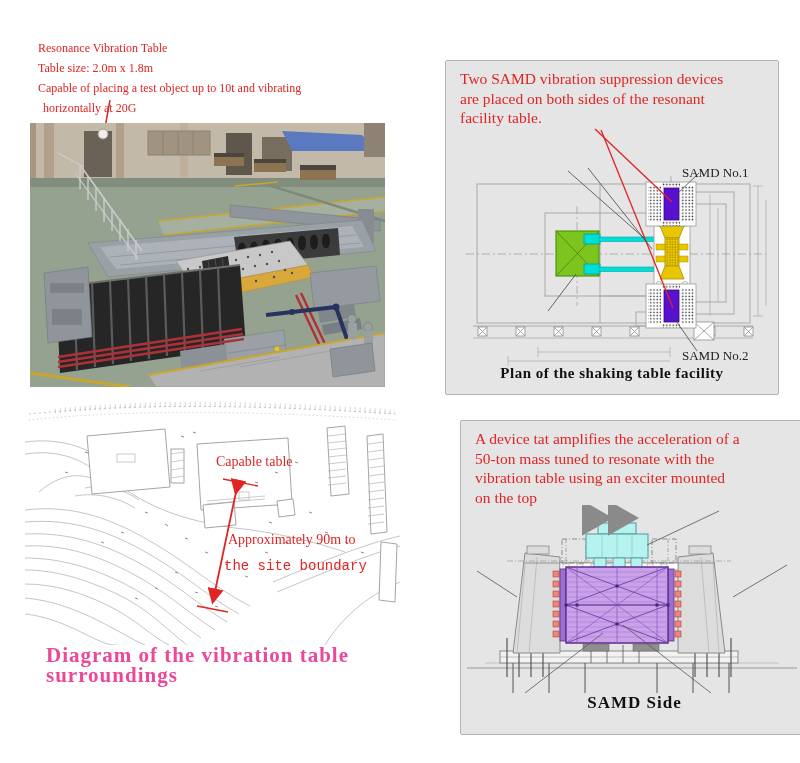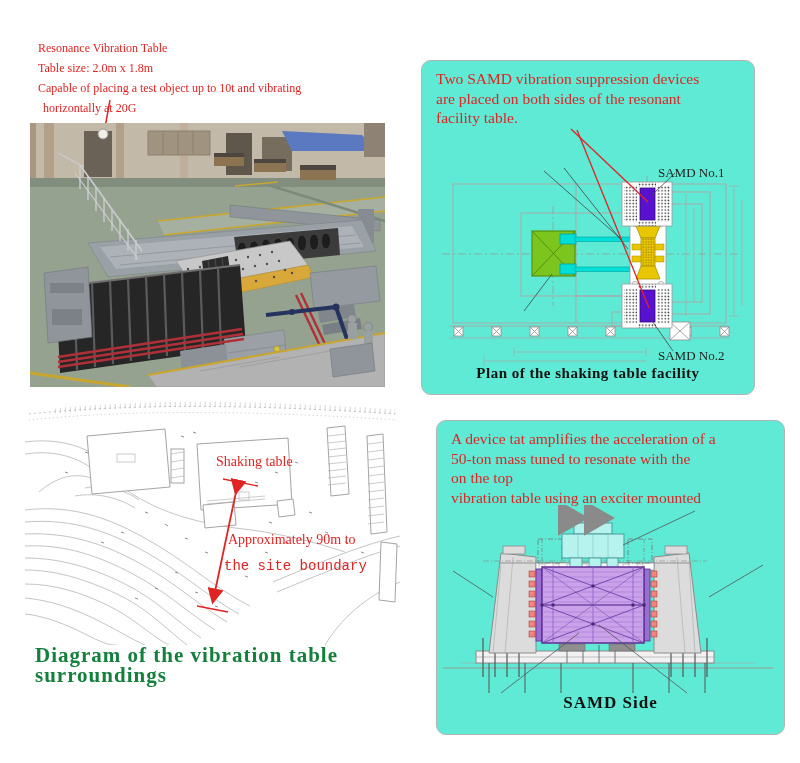--- a/index.html
+++ b/index.html
@@ -1,27 +1,27 @@
 <!DOCTYPE html>
 <html><head>
 <meta charset="utf-8">
 <style>
   html,body{margin:0;padding:0;background:#fff;}
   #page{position:relative;width:800px;height:763px;background:#ffffff;overflow:hidden;
         font-family:"Liberation Serif",serif;}
   .abs{position:absolute;}
   .rednote{color:#e02424;font-size:12px;line-height:20px;white-space:nowrap;}
-  .rbox{position:absolute;border:1.4px solid #b3b3b3;border-radius:10px;background:#5eead4;}
+  .rbox{position:absolute;border:1.4px solid #b3b3b3;border-radius:2px;background:#e5e5e5;margin-left:24px;}
   .boxtext{position:absolute;left:14px;top:8px;color:#e02424;font-size:15.5px;line-height:19.5px;white-space:nowrap;}
   .caption{position:absolute;left:0;width:100%;text-align:center;color:#111;font-weight:bold;}
   .cap-plan{top:304px;font-size:15px;letter-spacing:0.5px;}
   .cap-samd{top:272px;font-size:17px;letter-spacing:1px;}
   .samdlabel{position:absolute;font-family:Liberation Serif, serif;font-size:13px;color:#222;white-space:nowrap;}
   .maplabel{position:absolute;color:#e02424;font-size:14px;white-space:nowrap;}
-  #map-caption{position:absolute;left:35px;top:645px;color:#15803d;font-weight:bold;
+  #map-caption{position:absolute;left:46px;top:645px;color:#ec4899;font-weight:bold;
                font-size:21px;line-height:20px;letter-spacing:1px;}
   svg{display:block;}
 </style>
 </head>
 <body>
 
 <div id="page">
 
   <div class="abs rednote" style="left:38px;top:38px;">
     <div>Resonance Vibration Table</div>
@@ -354,36 +354,36 @@
 
       <defs>
         <marker id="ra" markerWidth="9" markerHeight="9" refX="7" refY="4.5" orient="auto">
           <path d="M0,0 L9,4.5 L0,9 z" fill="#e02424"></path>
         </marker>
       </defs>
       <line x1="198" y1="87" x2="233" y2="94" stroke="#e02424" stroke-width="1.4"></line>
       <line x1="211" y1="100" x2="188" y2="209" stroke="#e02424" stroke-width="1.8" marker-start="url(#ra)" marker-end="url(#ra)"></line>
       <line x1="172" y1="214" x2="203" y2="220" stroke="#e02424" stroke-width="1.4"></line>
     </svg>
-    <div class="maplabel" style="left:191px;top:62px;">Shaking table</div>
+    <div class="maplabel" style="left:191px;top:62px;">Capable table</div>
     <div class="maplabel" style="left:203px;top:140px;">Approximately 90m to</div>
     <div class="maplabel" style="left:199px;top:166px;font-family:Liberation Mono, monospace;">the site boundary</div>
   </div>
 
   <div id="map-caption">
     <div>Diagram of the vibration table</div>
     <div>surroundings</div>
   </div>
 
   <div class="rbox" style="left:436px;top:420px;width:347px;height:313px;">
     <div class="boxtext">
       <div>A device tat amplifies the acceleration of a</div>
       <div>50-ton mass tuned to resonate with the</div>
+      <div>vibration table using an exciter mounted</div>
       <div>on the top</div>
-      <div>vibration table using an exciter mounted</div>
     </div>
 
     <svg class="abs" style="left:6px;top:84px;" width="330" height="196" viewBox="0 0 330 196">
       <defs>
         <marker id="ag" markerWidth="7" markerHeight="8" refX="5" refY="4" orient="auto">
           <path d="M0,0 L7,4 L0,8 z" fill="#8a8a8a"></path>
         </marker>
       </defs>
 
       <line x1="0" y1="163" x2="330" y2="163" stroke="#999" stroke-width="1"></line>

